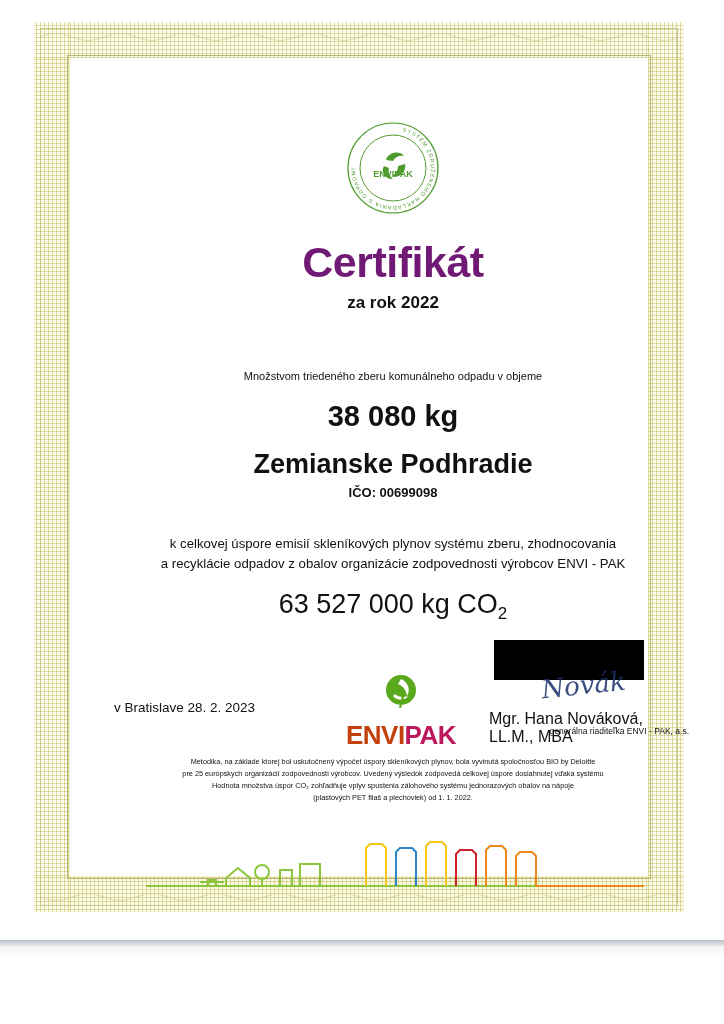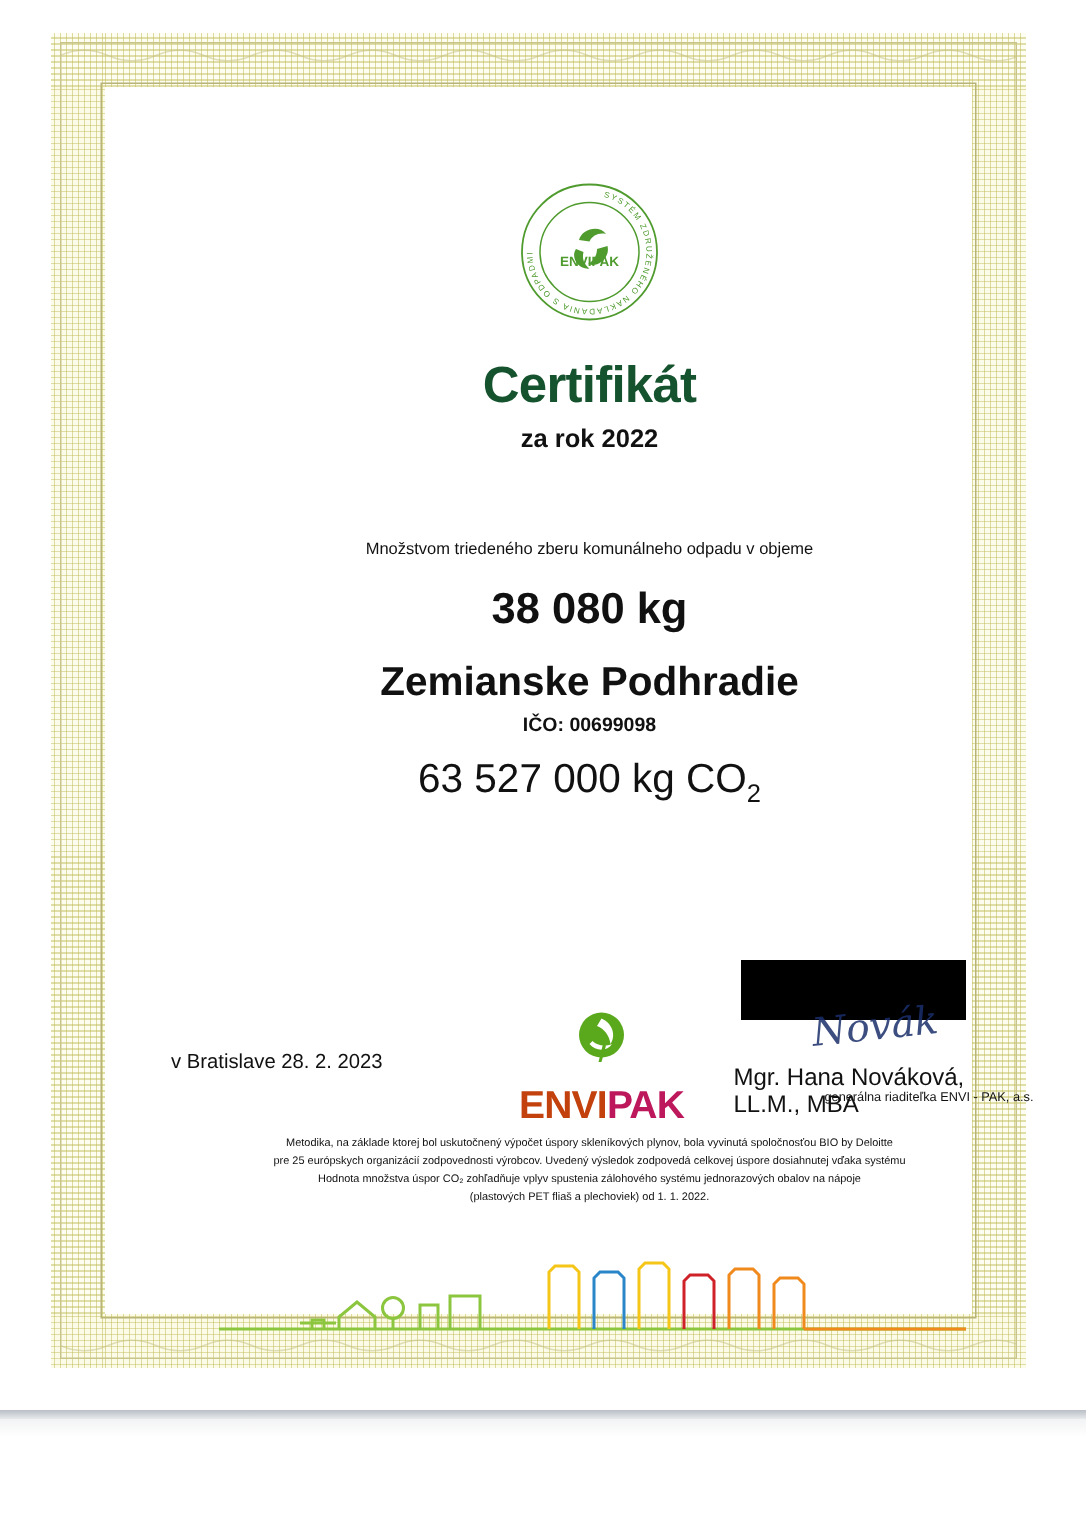--- a/index.html
+++ b/index.html
@@ -124,24 +124,24 @@
   .logo-round {
     position: relative;
     margin: 40px auto 0;
     width: 96px;
     height: 96px;
   }
   .logo-round svg { display: block; }
 
   .title {
     margin-top: 22px;
-    font-size: 34px;
+    font-size: 43px;
     font-weight: bold;
     letter-spacing: -0.5px;
-    color: #14532d;
+    color: #701a75;
   }
   .subtitle {
     margin-top: 6px;
     font-size: 17px;
     font-weight: bold;
   }
 
   .lead {
     margin-top: 57px;
     font-size: 11px;
@@ -310,20 +310,24 @@
 
       <div class="title">Certifikát</div>
       <div class="subtitle">za rok 2022</div>
 
       <div class="lead">Množstvom triedeného zberu komunálneho odpadu v objeme</div>
       <div class="big-amount">38 080 kg</div>
 
       <div class="town">Zemianske Podhradie</div>
       <div class="ico">IČO: 00699098</div>
 
+      <div class="para">
+        <div>k celkovej úspore emisií skleníkových plynov systému zberu, zhodnocovania</div>
+        <div>a recyklácie odpadov z obalov organizácie zodpovednosti výrobcov ENVI - PAK</div>
+      </div>
 
       <div class="co2">
         <span>63 527 000 kg CO</span><sub>2</sub>
       </div>
 
       <div class="sig-row">
 
         <div class="place-date">v Bratislave 28. 2. 2023</div>
 
         <div class="envipak-logo">

